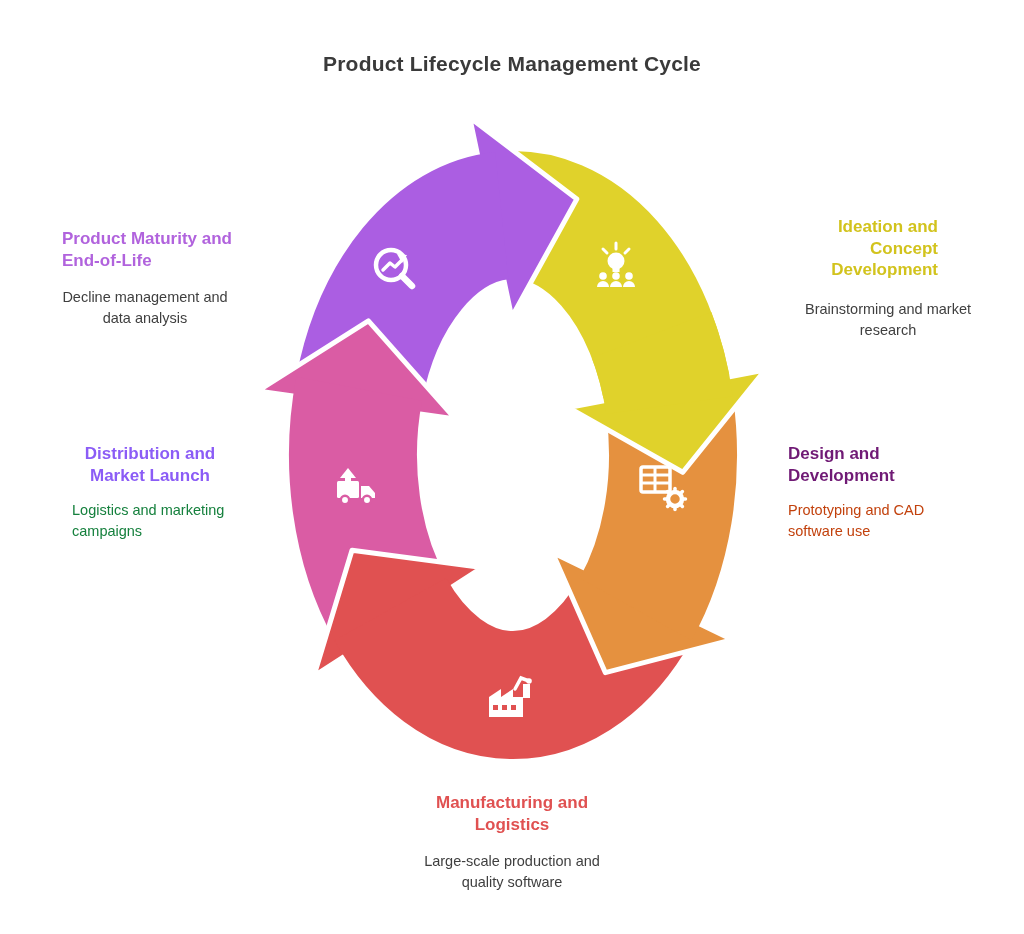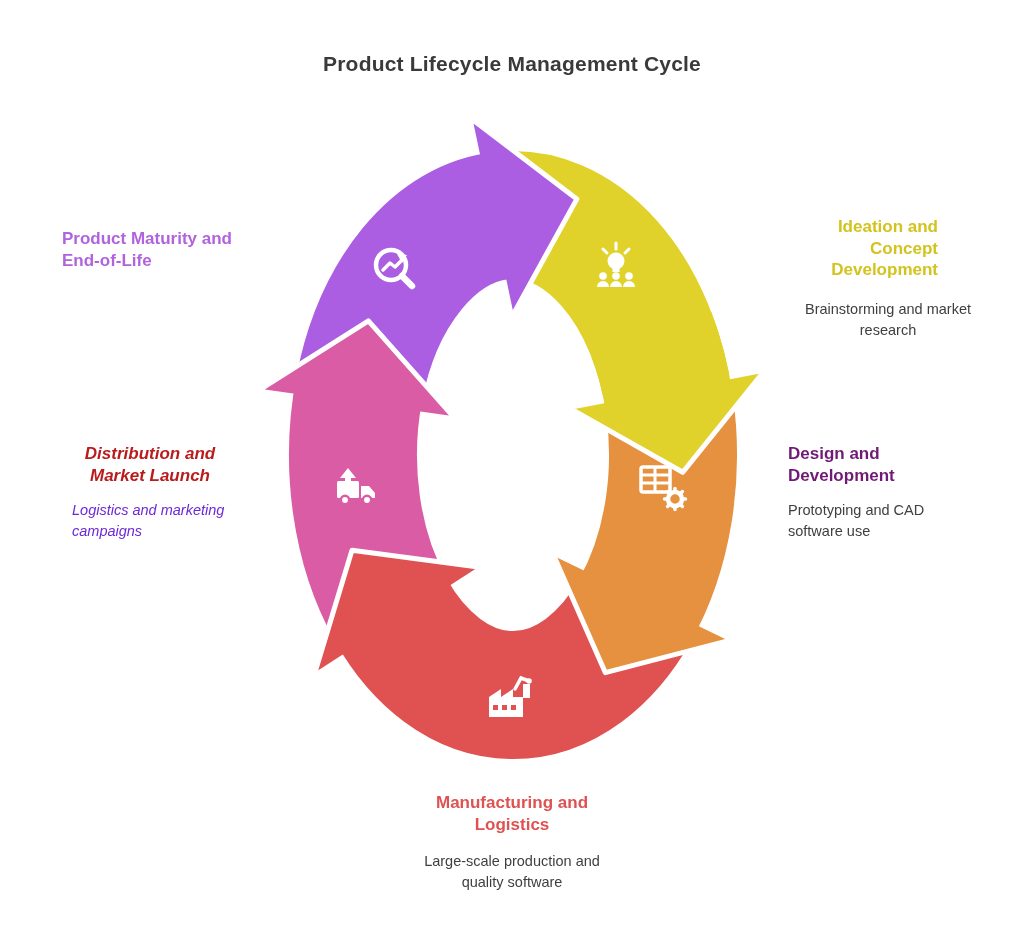--- a/index.html
+++ b/index.html
@@ -146,23 +146,24 @@
       <line x1="8" y1="14" x2="18" y2="24" stroke="#fff" stroke-width="6.5" stroke-linecap="round"></line>
       <polyline points="-11,8 -4,1 1,5 8,-2" fill="none" stroke="#fff" stroke-width="3.5" stroke-linejoin="round" stroke-linecap="round"></polyline>
       <polygon points="3,-8 13,-7 8,1" fill="#fff"></polygon>
     </g>
   </svg>
 
   <h2 class="stage-title t-ideation" style="color: rgb(210, 195, 29);">Ideation and Concept Development</h2>
   <p class="stage-desc d-ideation" style="color: rgb(63, 63, 63);">Brainstorming and market research</p>
 
   <h2 class="stage-title t-design" style="color: #701a75;">Design and Development</h2>
-  <p class="stage-desc d-design" style="color: #404040;">Prototyping and CAD software use</p>
+  <p class="stage-desc d-design" style="color: #c2410c;">Prototyping and CAD software use</p>
 
   <h2 class="stage-title t-manufacturing" style="color: rgb(224, 81, 81);">Manufacturing and Logistics</h2>
   <p class="stage-desc d-manufacturing" style="color: rgb(63, 63, 63);">Large-scale production and quality software</p>
 
-  <h2 class="stage-title t-distribution" style="color: #b91c1c; font-style: italic;">Distribution and Market Launch</h2>
-  <p class="stage-desc d-distribution" style="color: #6d28d9; font-style: italic;">Logistics and marketing campaigns</p>
+  <h2 class="stage-title t-distribution" style="color: #8b5cf6;">Distribution and Market Launch</h2>
+  <p class="stage-desc d-distribution" style="color: #15803d;">Logistics and marketing campaigns</p>
 
   <h2 class="stage-title t-maturity" style="color: rgb(177, 99, 221);">Product Maturity and End-of-Life</h2>
+  <p class="stage-desc d-maturity" style="color: rgb(63, 63, 63);">Decline management and data analysis</p>
 
 </div>
 
 </body></html>

